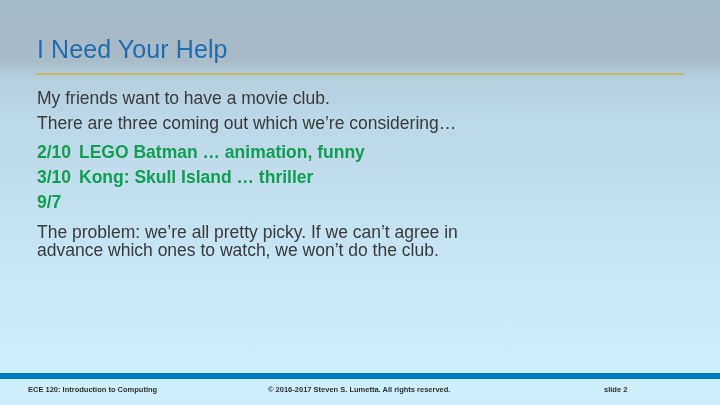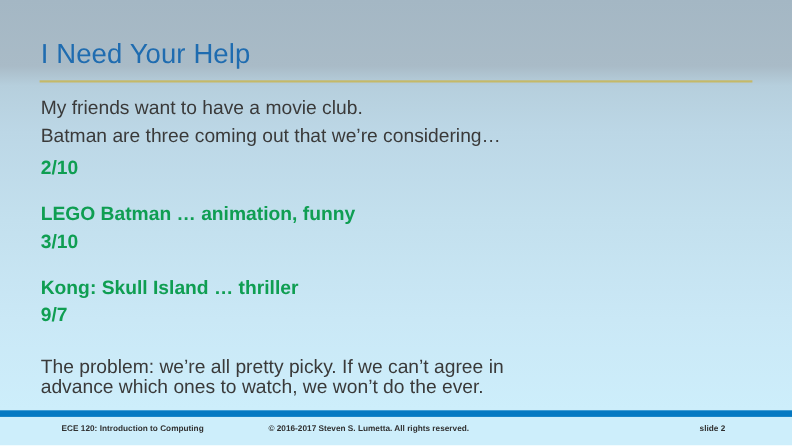--- a/index.html
+++ b/index.html
@@ -75,21 +75,20 @@
   }
   .movie-line {
     color: #0f9e52;
     font-weight: bold;
     font-size: 17.5px;
     line-height: 25px;
     margin: 0;
     padding: 0;
     white-space: nowrap;
     display: flex;
-    flex-direction: column;
   }
   .movie-date {
     display: inline-block;
     width: 42px;
     flex: 0 0 42px;
   }
   .movie-title {
     display: inline-block;
   }
   .spacer-top { margin-top: 7px; }
@@ -109,65 +108,65 @@
     left: 0;
     top: 385px;
     width: 720px;
     height: 14px;
     font-size: 7.5px;
     font-weight: bold;
     color: #303030;
   }
   #footer-course {
     position: absolute;
-    left: 56px;
+    left: 28px;
     top: 0;
     white-space: nowrap;
   }
   #footer-copyright {
     position: absolute;
-    left: 244px;
+    left: 268px;
     top: 0;
     white-space: nowrap;
   }
   #footer-slide {
     position: absolute;
-    left: 636px;
+    left: 604px;
     top: 0;
     white-space: nowrap;
   }
 </style>
 </head>
 <body>
 
 <div id="slide">
 
   <div id="title">I Need Your Help</div>
   <div id="title-rule"></div>
 
   <div id="body">
 
 
     <p class="para">My friends want to have a movie club.</p>
 
-    <p class="para tight spacer-bottom">Batman are three coming out that we’re considering…</p>
+    <p class="para tight spacer-bottom">There are three coming out which we’re considering…</p>
 
     <p class="movie-line spacer-top">
       <span class="movie-date">2/10</span>
       <span class="movie-title">LEGO Batman … animation, funny</span>
     </p>
     <p class="movie-line">
       <span class="movie-date">3/10</span>
       <span class="movie-title">Kong: Skull Island … thriller</span>
     </p>
     <p class="movie-line spacer-bottom">
       <span class="movie-date">9/7</span>
     </p>
 
-    <p class="para tight">The problem: we’re all pretty picky.  If we can’t agree in advance which ones to watch, we won’t do the ever.</p>
+    <p class="para tight">The problem: we’re all pretty picky.  If we can’t agree in advance which ones to watch, we won’t do the club.</p>
 
   </div>
 
   <div id="footer-bar"></div>
 
   <div id="footer">
     <span id="footer-course">ECE 120: Introduction to Computing</span>
     <span id="footer-copyright">© 2016-2017 Steven S. Lumetta.  All rights reserved.</span>
     <span id="footer-slide">slide 2</span>
   </div>

